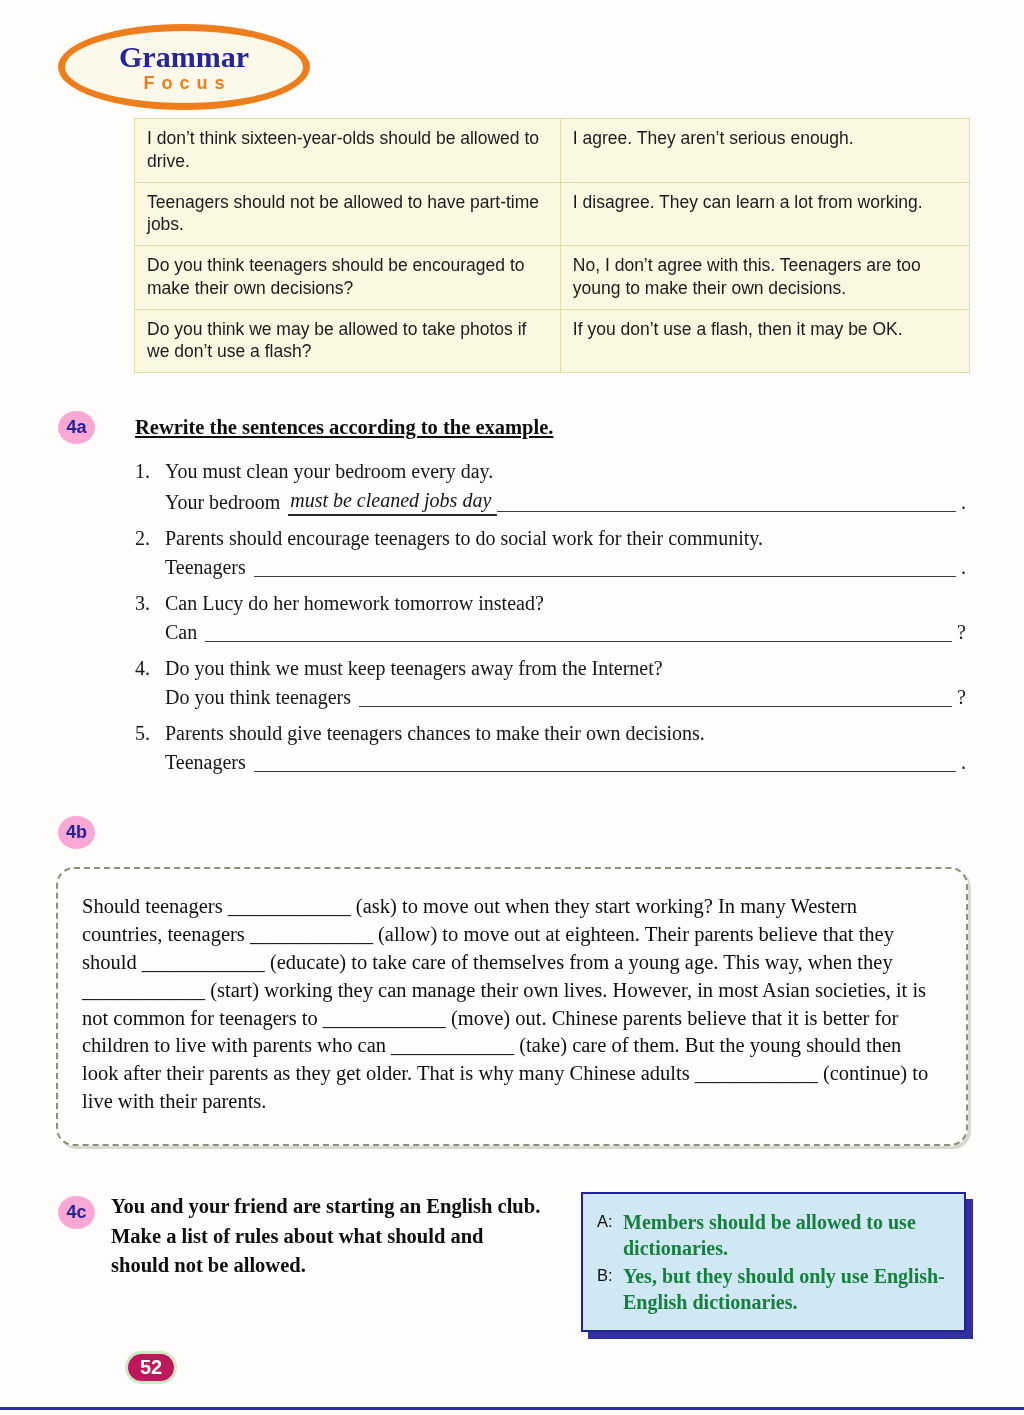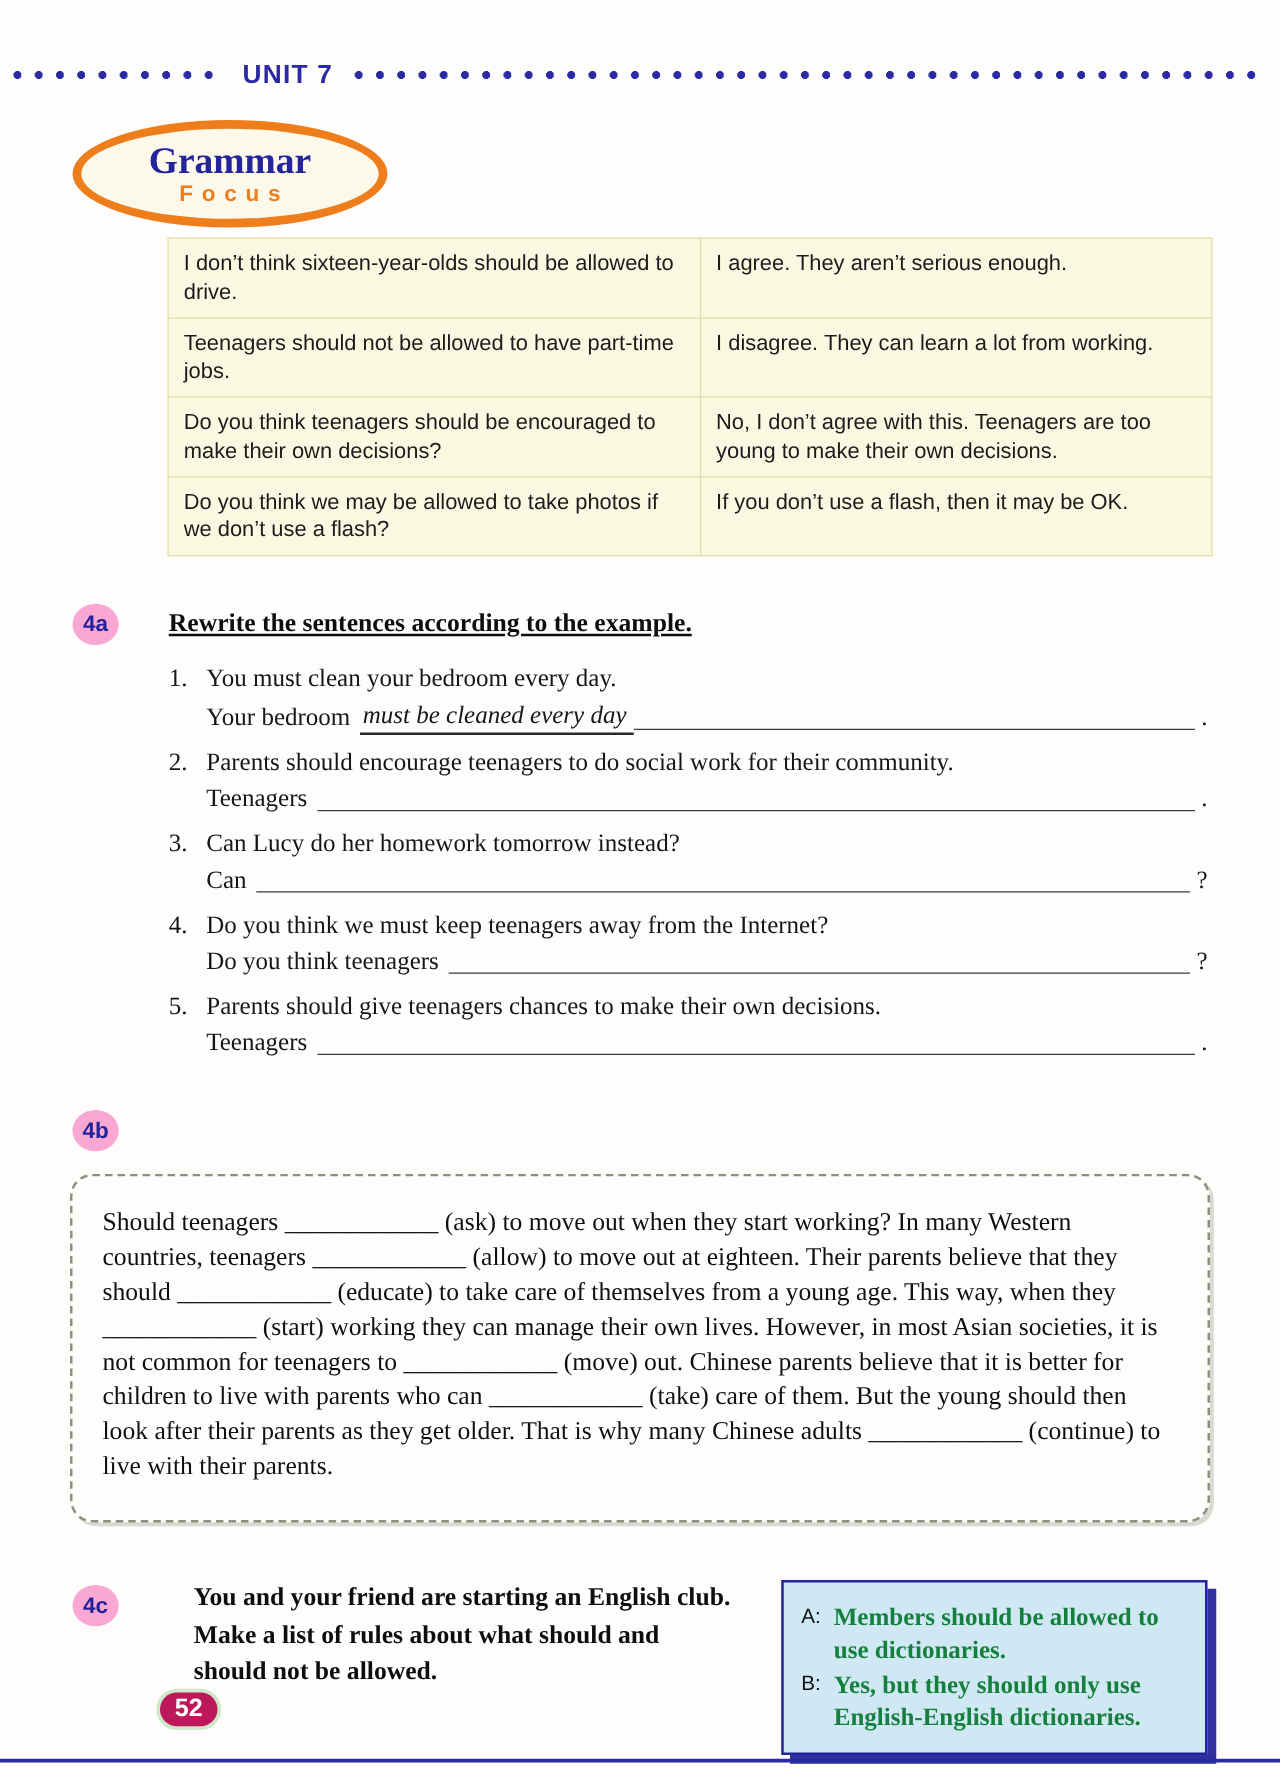--- a/index.html
+++ b/index.html
@@ -105,21 +105,21 @@
   }
   .passage {
     font-size:20.5px; line-height:1.36; color:#0f0f0f;
     margin:0;
   }
 
   
   .sec-4c { display:flex; align-items:flex-start; margin:46px 58px 0 58px; }
   .sec-4c .num-badge { margin-top:4px; }
   .instruction {
-    margin-left:60px;
+    margin-left:16px;
     width:432px;
     font-weight:bold; font-size:20.5px; line-height:1.45; color:#0e0e0e;
   }
   .dialogue-box {
     margin-left:38px;
     flex:1;
     background:#cfe8f4;
     border:2px solid #24249a;
     box-shadow:7px 7px 0 #30309e;
     padding:13px 14px 15px 14px;
@@ -147,25 +147,20 @@
   }
   .bottom-rule {
     position:absolute; left:0; right:0; bottom:5px; height:3px; background:#2a2aa2;
   }
 </style>
 </head>
 <body>
 
 <div class="page">
 
-  <div class="unit-header">
-    <span class="dots left"></span>
-    <span class="unit-label">UNIT 7</span>
-    <span class="dots right"></span>
-  </div>
 
   <div class="grammar-badge">
     <div class="g1">Grammar</div>
     <div class="g2">Focus</div>
   </div>
 
   <table class="gf-table">
     <tbody>
       <tr>
         <td class="q">I don’t think sixteen-year-olds should be allowed to drive.</td>
@@ -193,21 +188,21 @@
 
   <div class="ex-list">
 
     <div class="item">
       <div class="p-line">
         <span class="num">1.</span>
         <span class="prompt">You must clean your bedroom every day.</span>
       </div>
       <div class="a-line">
         <span class="stem">Your bedroom</span>
-        <span class="written">must be cleaned every day</span>
+        <span class="written">must be cleaned jobs day</span>
         <span class="blank"></span>
         <span class="endp">.</span>
       </div>
     </div>
 
     <div class="item">
       <div class="p-line">
         <span class="num">2.</span>
         <span class="prompt">Parents should encourage teenagers to do social work for their community.</span>
       </div>

